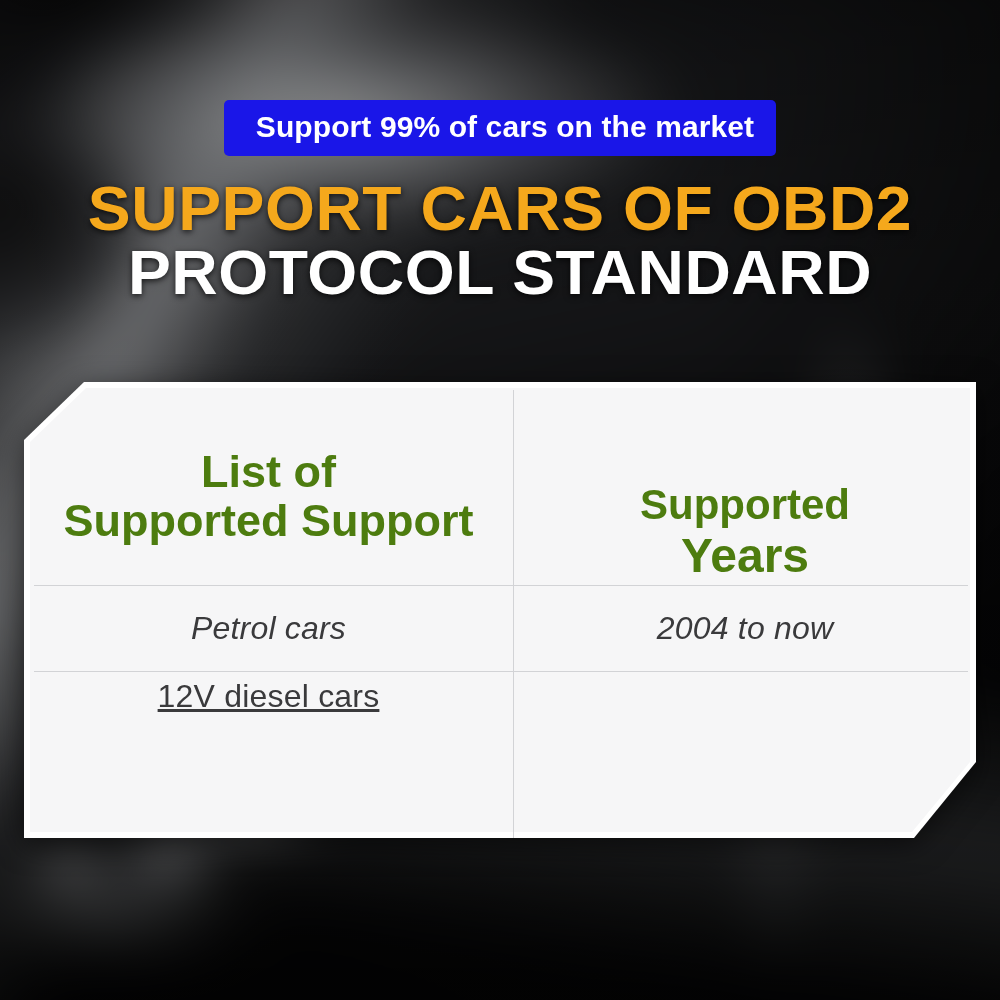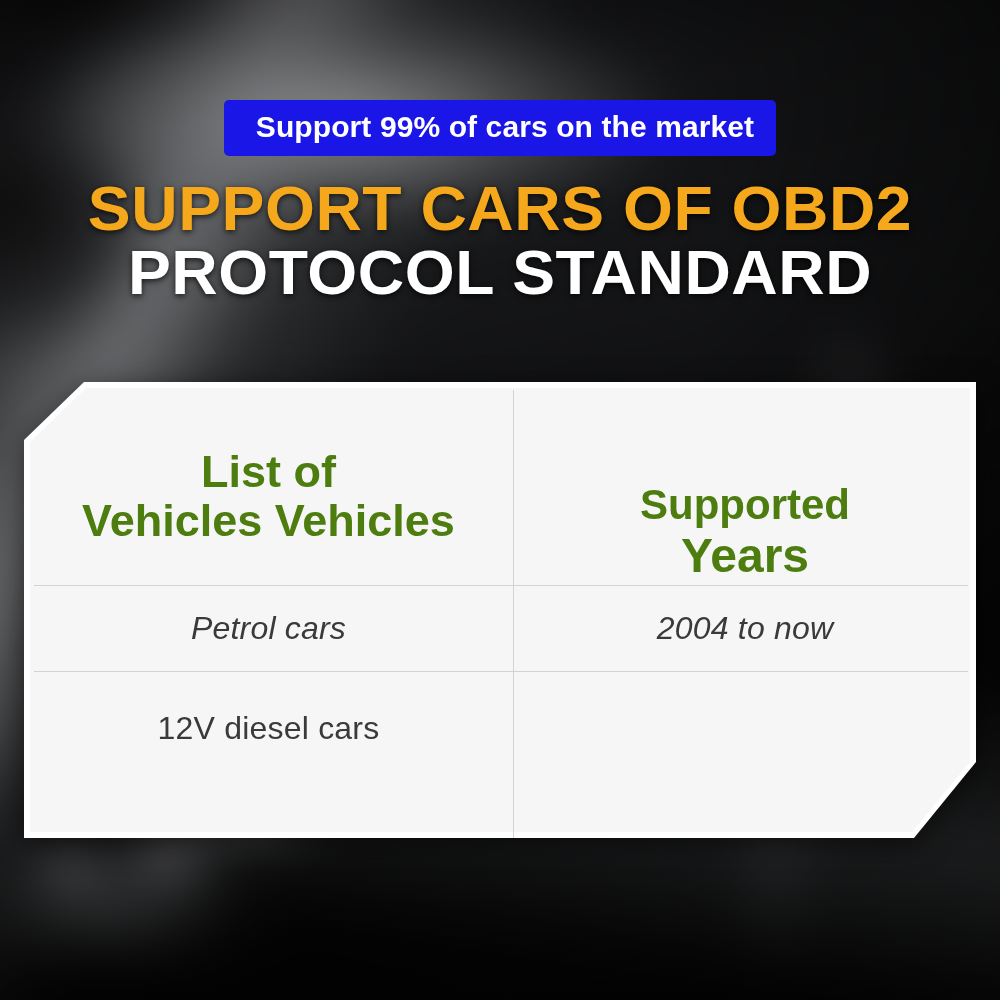--- a/index.html
+++ b/index.html
@@ -196,21 +196,21 @@
     position: absolute;
     display: flex;
     align-items: center;
     justify-content: center;
     color: #3a3a3c;
     font-size: 32px;
     font-weight: 400;
     letter-spacing: 0.2px;
   }
   .row1 { top: 204px; height: 85px; font-style: italic; }
-  .row2 { top: 304px; height: 85px; }
+  .row2 { top: 272px; height: 85px; text-decoration: underline; }
   .col-a { left: 0; width: 489px; }
   .col-b { left: 490px; width: 462px; }
 </style>
 </head>
 <body>
 
 <div class="stage">
 
   <div class="bg"></div>
   <div class="bg-dim"></div>
@@ -226,21 +226,21 @@
     <div class="card-inner"></div>
 
     <div class="grid">
 
       <div class="vline"></div>
       <div class="hline-1"></div>
       <div class="hline-2"></div>
 
       <div class="hdr hdr-vehicles">
         <div class="hdr-l1">List of</div>
-        <div class="hdr-l2">Vehicles Vehicles</div>
+        <div class="hdr-l2">Supported Support</div>
       </div>
 
       <div class="hdr hdr-years">
         <div class="hdr-l1">Supported</div>
         <div class="hdr-l2">Years</div>
       </div>
 
       <div class="cell row1 col-a">Petrol cars</div>
       <div class="cell row1 col-b">2004 to now</div>
 

